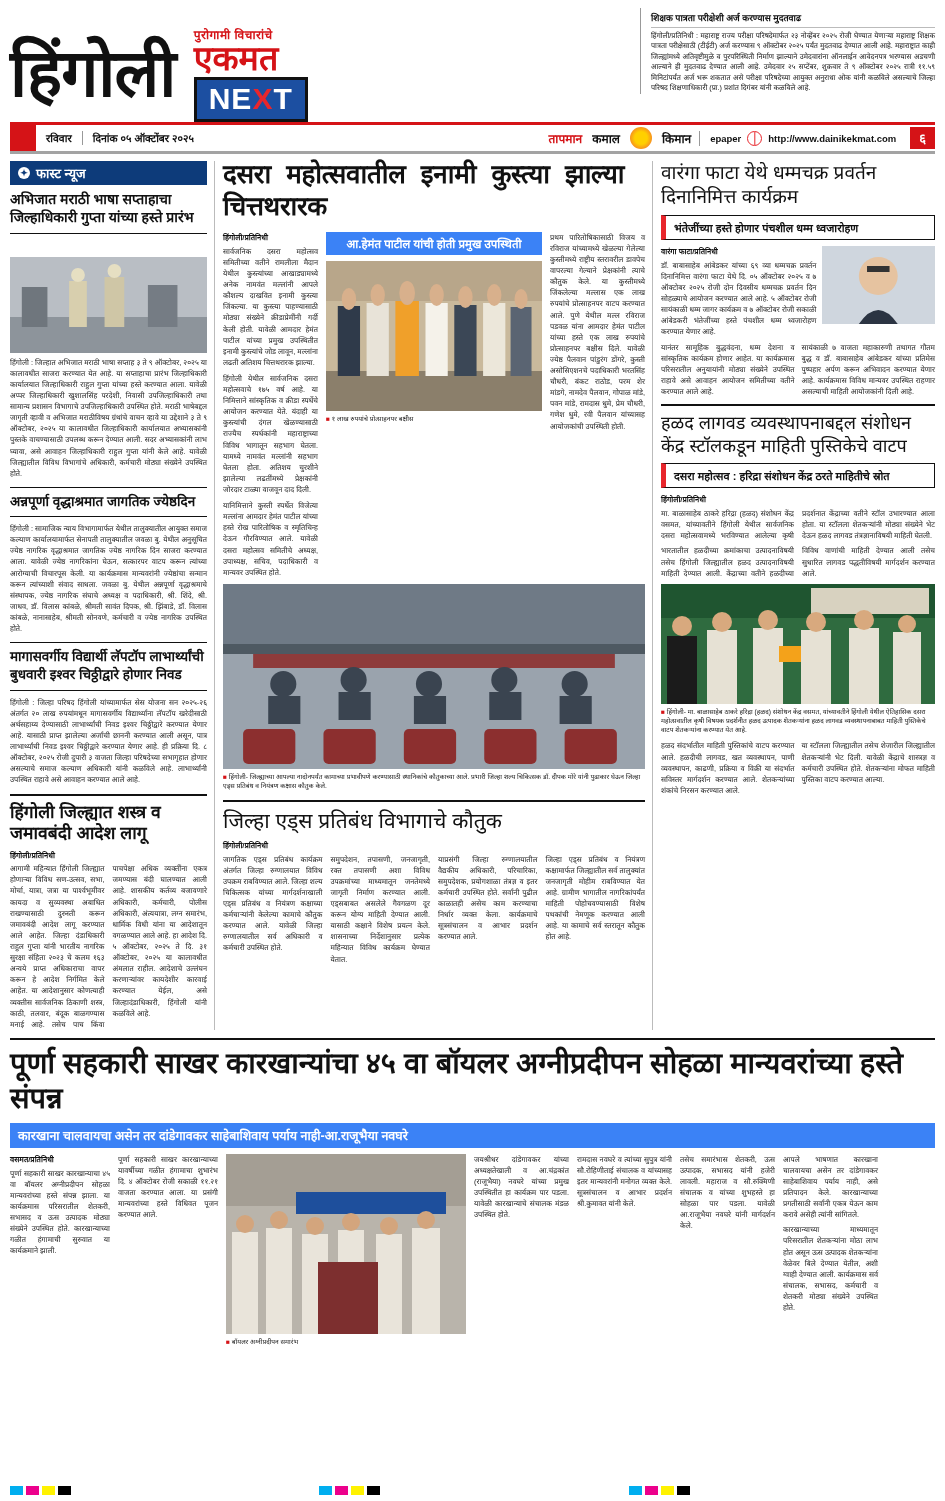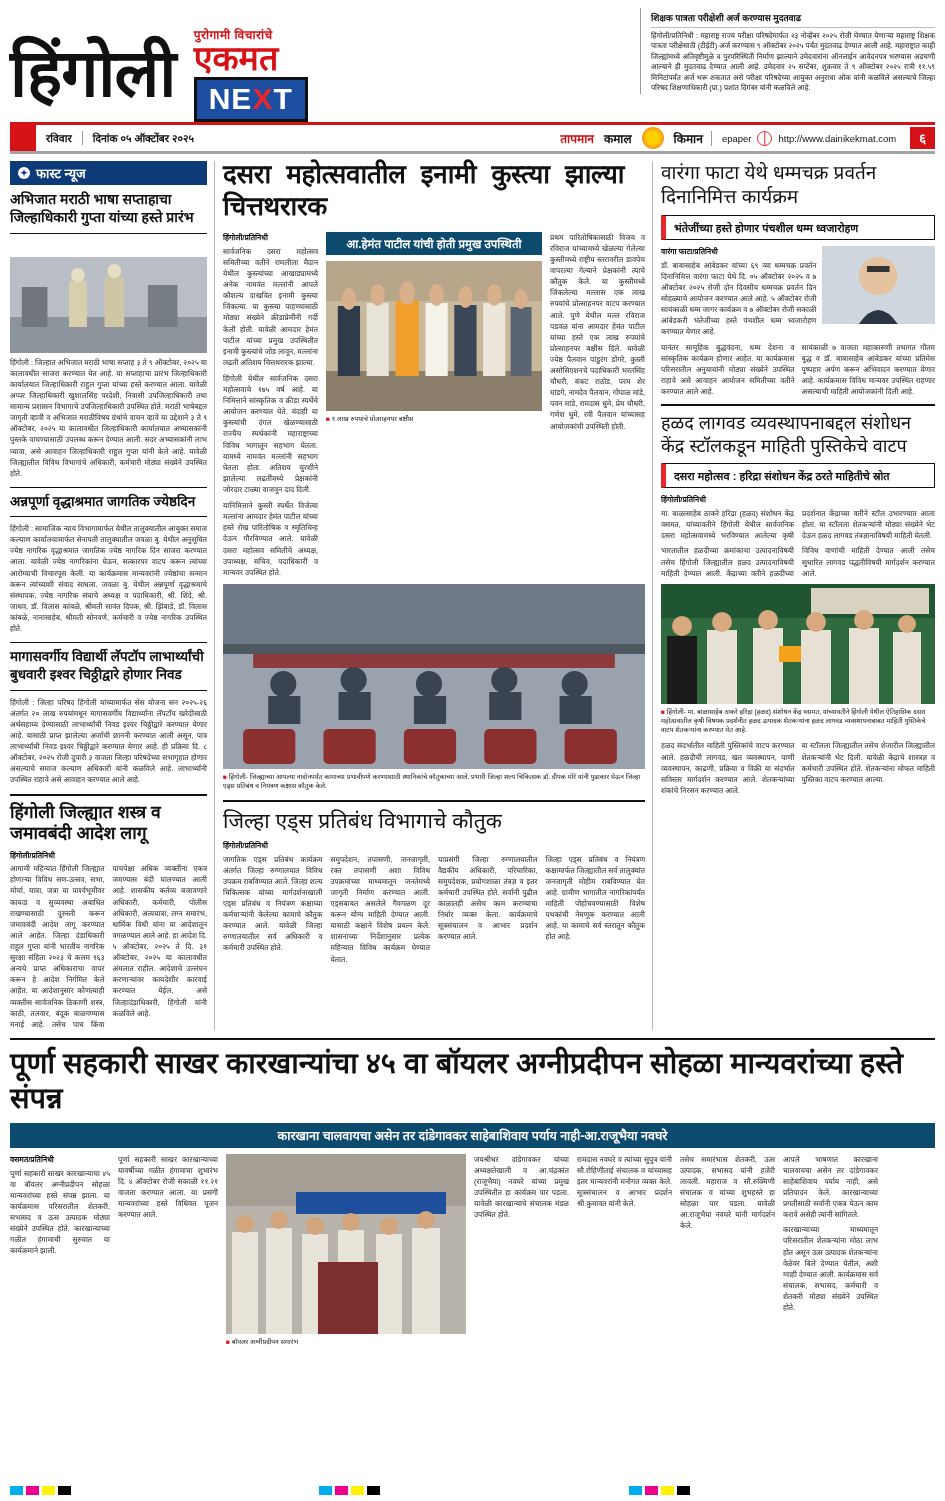--- a/index.html
+++ b/index.html
@@ -16,21 +16,21 @@
   .next-box .x{color:#e8262c;}
   .mast-right{flex:1;border-left:1px solid #999;padding-left:10px;font-size:7.2px;line-height:1.45;text-align:justify;}
   .mast-right h4{margin:4px 0 3px 0;font-size:9px;font-weight:bold;border-bottom:1px solid #bbb;padding-bottom:2px;}
   
   .datebar{display:flex;align-items:center;border-top:3px solid #d51317;border-bottom:3px solid #a3a3a3;margin-top:0;height:26px;font-size:10px;}
   .db-red{background:#d51317;width:26px;height:100%;}
   .db-date{padding:0 10px;font-size:10.5px;font-weight:bold;white-space:nowrap;}
   .db-temp{margin-left:auto;display:flex;align-items:center;gap:10px;font-size:12px;font-weight:bold;padding-right:8px;}
   .db-temp .lbl{color:#d51317;}
   .sun{width:22px;height:22px;border-radius:50%;background:radial-gradient(circle,#ffd000 40%,#f7941e 70%);display:inline-block;}
-  .db-epaper{display:flex;align-items:center;gap:6px;font-size:9.5px;border-left:1px solid #999;padding:0 10px;}
+  .db-epaper{display:flex;align-items:center;gap:6px;font-size:9.5px;border-left:1px solid #999;padding:0 10px;font-weight:bold;}
   .globe{width:13px;height:13px;border-radius:50%;border:1.6px solid #e8262c;display:inline-block;position:relative;}
   .globe:after{content:"";position:absolute;left:50%;top:0;bottom:0;width:1.4px;background:#e8262c;transform:translateX(-50%);}
   .db-page{background:#d51317;color:#fff;font-weight:bold;font-size:13px;padding:2px 9px;margin-left:4px;}
   
   .content{display:flex;gap:8px;margin-top:7px;}
   .col{box-sizing:border-box;}
   .col-1{width:205px;border-right:1px solid #bbb;padding-right:7px;}
   .col-mid{width:430px;border-right:1px solid #bbb;padding-right:7px;}
   .col-3{width:274px;}
   
@@ -39,21 +39,21 @@
   
   .fast-head{background:#0d3b7a;color:#fff;font-size:13px;font-weight:bold;padding:3px 8px;display:flex;align-items:center;gap:6px;}
   .fast-head .dot{width:12px;height:12px;border-radius:50%;background:#fff;color:#0d3b7a;font-size:9px;line-height:12px;text-align:center;}
   .sub-head{font-size:14px;font-weight:bold;line-height:1.3;border-bottom:1px solid #111;padding:5px 0 6px;margin-bottom:23px;}
   .sub-head2{font-size:13.5px;font-weight:bold;line-height:1.35;border-top:1px solid #111;border-bottom:1px solid #111;padding:5px 0;margin:8px 0 6px;}
   .photo{background:#cfd6dd;width:100%;position:relative;overflow:hidden;}
   .cap{font-size:6.6px;line-height:1.4;padding:3px 0;}
   .cap .red{color:#d51317;font-weight:bold;}
   
   .lead-head{font-size:26px;font-weight:bold;line-height:1.22;letter-spacing:-.3px;margin:0 0 7px;font-family:Liberation Mono, monospace;}
-  .kicker{background:#0c4a6e;color:#fff;font-size:11.5px;font-weight:bold;padding:4px 8px;display:inline-block;margin-bottom:6px;}
+  .kicker{background:#3b82f6;color:#fff;font-size:11.5px;font-weight:bold;padding:4px 8px;display:inline-block;margin-bottom:6px;}
   .kicker-outline{border:1px solid #111;border-left:5px solid #e8262c;font-size:11px;font-weight:bold;padding:4px 8px;margin:6px 0;}
   .head2{font-size:21px;font-weight:normal;line-height:1.25;margin:0 0 5px;}
   .head3{font-size:17.5px;font-weight:bold;line-height:1.25;margin:0 0 5px;}
   .rule-top{border-top:2px solid #111;margin:7px 0 6px;}
   .cols2{column-count:2;column-gap:8px;}
   
   .bottom{border-top:2px solid #111;margin-top:8px;padding-top:6px;}
   .bottom-head{font-size:29px;font-weight:bold;line-height:1.22;margin:0 0 6px;}
   .colorbar{position:absolute;left:10px;right:10px;bottom:6px;display:flex;gap:3px;align-items:center;}
   .sw{width:13px;height:9px;}
@@ -268,21 +268,21 @@
       <div class="cap"><span class="red">■ </span><span>हिंगोली- मा. बाळासाहेब ठाकरे हरिद्रा (हळद) संशोधन केंद्र वसमत, यांच्यावतीने हिंगोली येथील ऐतिहासिक दसरा महोत्सवातील कृषी विषयक प्रदर्शनीत हळद उत्पादक शेतकऱ्यांना हळद लागवड व्यवस्थापनाबाबत माहिती पुस्तिकेचे वाटप शेतकऱ्यांना करण्यात येत आहे.</span></div>
       <div style="display:flex;gap:7px;margin-top:3px">
         <div class="body-text" style="width:50%">हळद संदर्भातील माहिती पुस्तिकांचे वाटप करण्यात आले. हळदीची लागवड, खत व्यवस्थापन, पाणी व्यवस्थापन, काढणी, प्रक्रिया व विक्री या संदर्भात सविस्तर मार्गदर्शन करण्यात आले. शेतकऱ्यांच्या शंकांचे निरसन करण्यात आले.</div>
         <div class="body-text" style="width:50%">या स्टॉलला जिल्ह्यातील तसेच शेजारील जिल्ह्यातील शेतकऱ्यांनी भेट दिली. यावेळी केंद्राचे शास्त्रज्ञ व कर्मचारी उपस्थित होते. शेतकऱ्यांना मोफत माहिती पुस्तिका वाटप करण्यात आल्या.</div>
       </div>
     </div>
   </div>
 
   <div class="bottom">
     <h1 class="bottom-head">पूर्णा सहकारी साखर कारखान्यांचा ४५ वा बॉयलर अग्नीप्रदीपन सोहळा मान्यवरांच्या हस्ते संपन्न</h1>
-    <div class="kicker" style="display:block;text-align:center;font-size:12.5px">कारखाना चालवायचा असेन तर दांडेगावकर साहेबाशिवाय पर्याय नाही-आ.राजूभैया नवघरे</div>
+    <div class="kicker" style="display:block;font-size:12.5px">कारखाना चालवायचा असेन तर दांडेगावकर साहेबाशिवाय पर्याय नाही-आ.राजूभैया नवघरे</div>
     <div style="display:flex;gap:8px;margin-top:5px">
       <div style="width:100px">
         <div class="dateline mb4">वसमत/प्रतिनिधी</div>
         <div class="body-text">पूर्णा सहकारी साखर कारखान्याचा ४५ वा बॉयलर अग्नीप्रदीपन सोहळा मान्यवरांच्या हस्ते संपन्न झाला. या कार्यक्रमास परिसरातील शेतकरी, सभासद व ऊस उत्पादक मोठ्या संख्येने उपस्थित होते. कारखान्याच्या गळीत हंगामाची सुरुवात या कार्यक्रमाने झाली.</div>
       </div>
       <div style="width:100px">
         <div class="body-text">पूर्णा सहकारी साखर कारखान्याच्या यावर्षीच्या गळीत हंगामाचा शुभारंभ दि. ४ ऑक्टोबर रोजी सकाळी ११.२१ वाजता करण्यात आला. या प्रसंगी मान्यवरांच्या हस्ते विधिवत पूजन करण्यात आले.</div>
       </div>
       <div style="width:240px">
         <div class="photo" style="height:180px">

